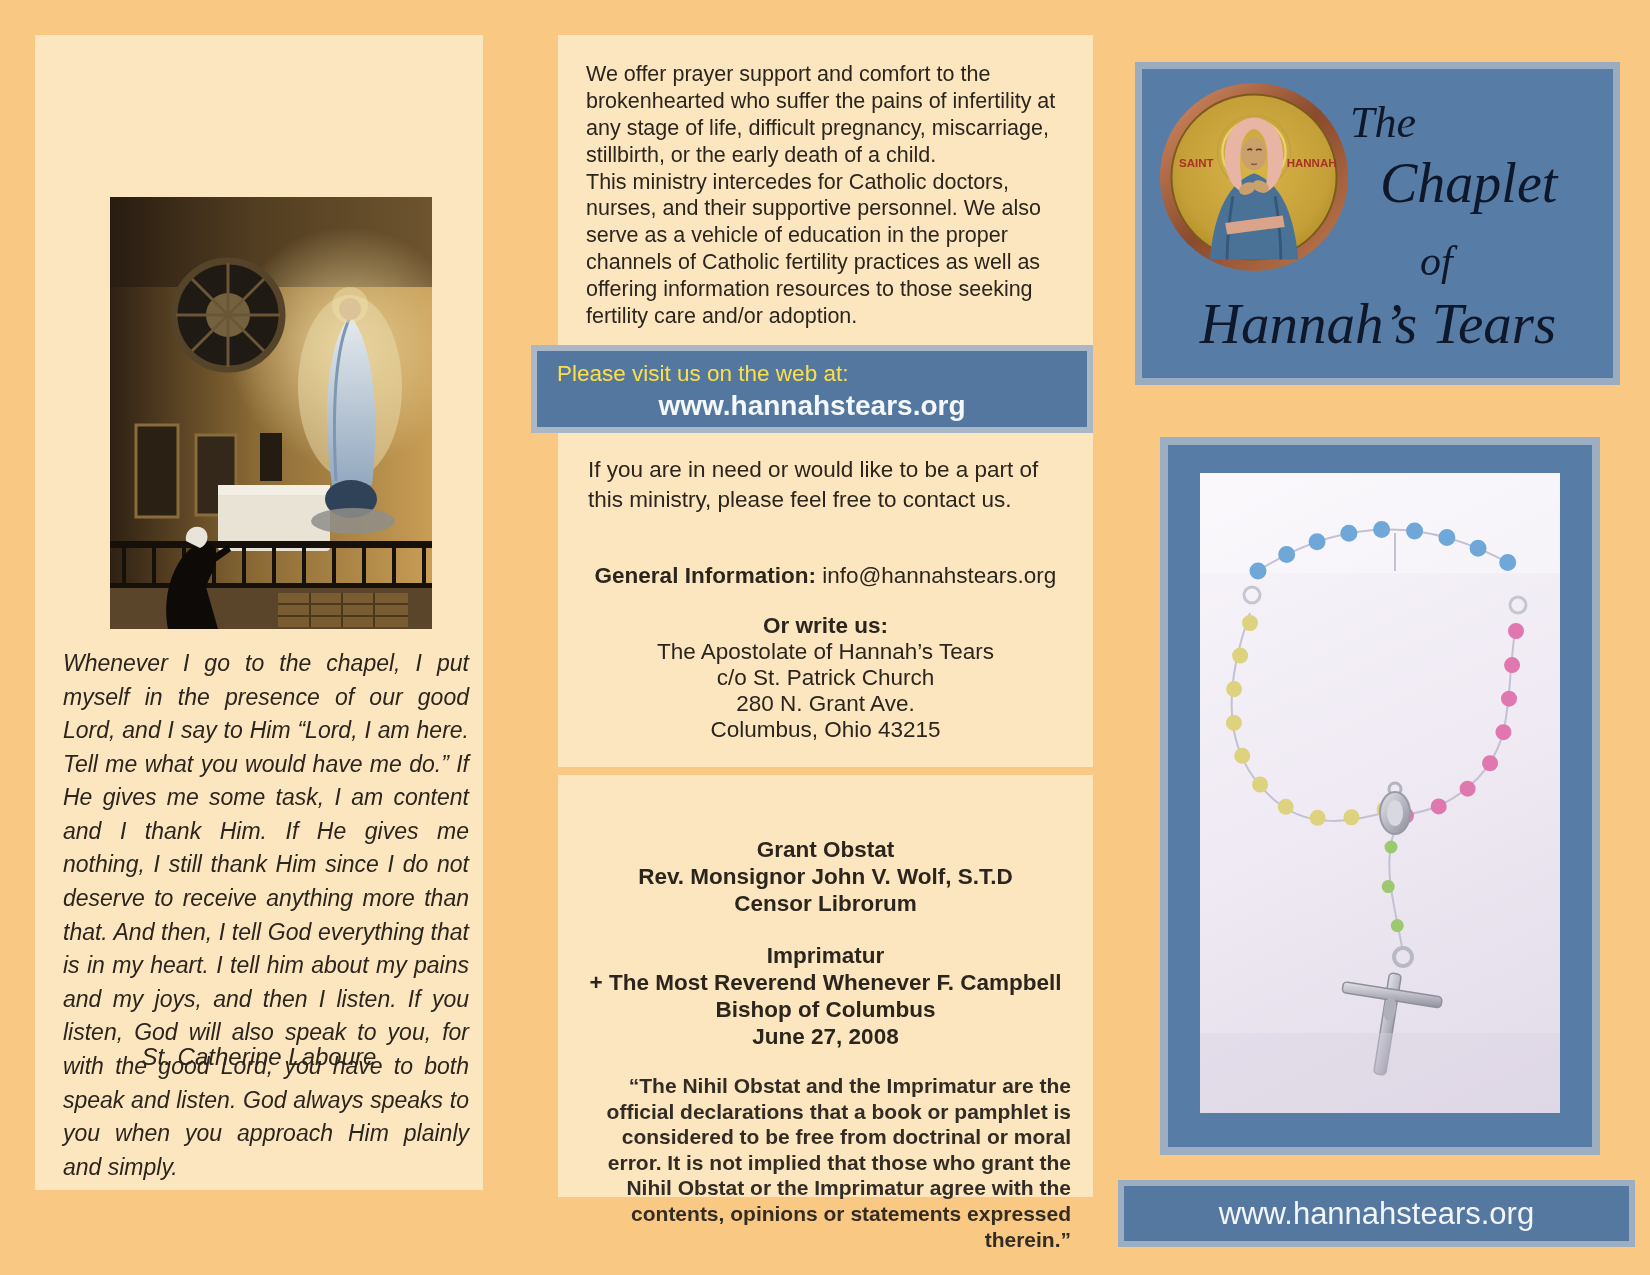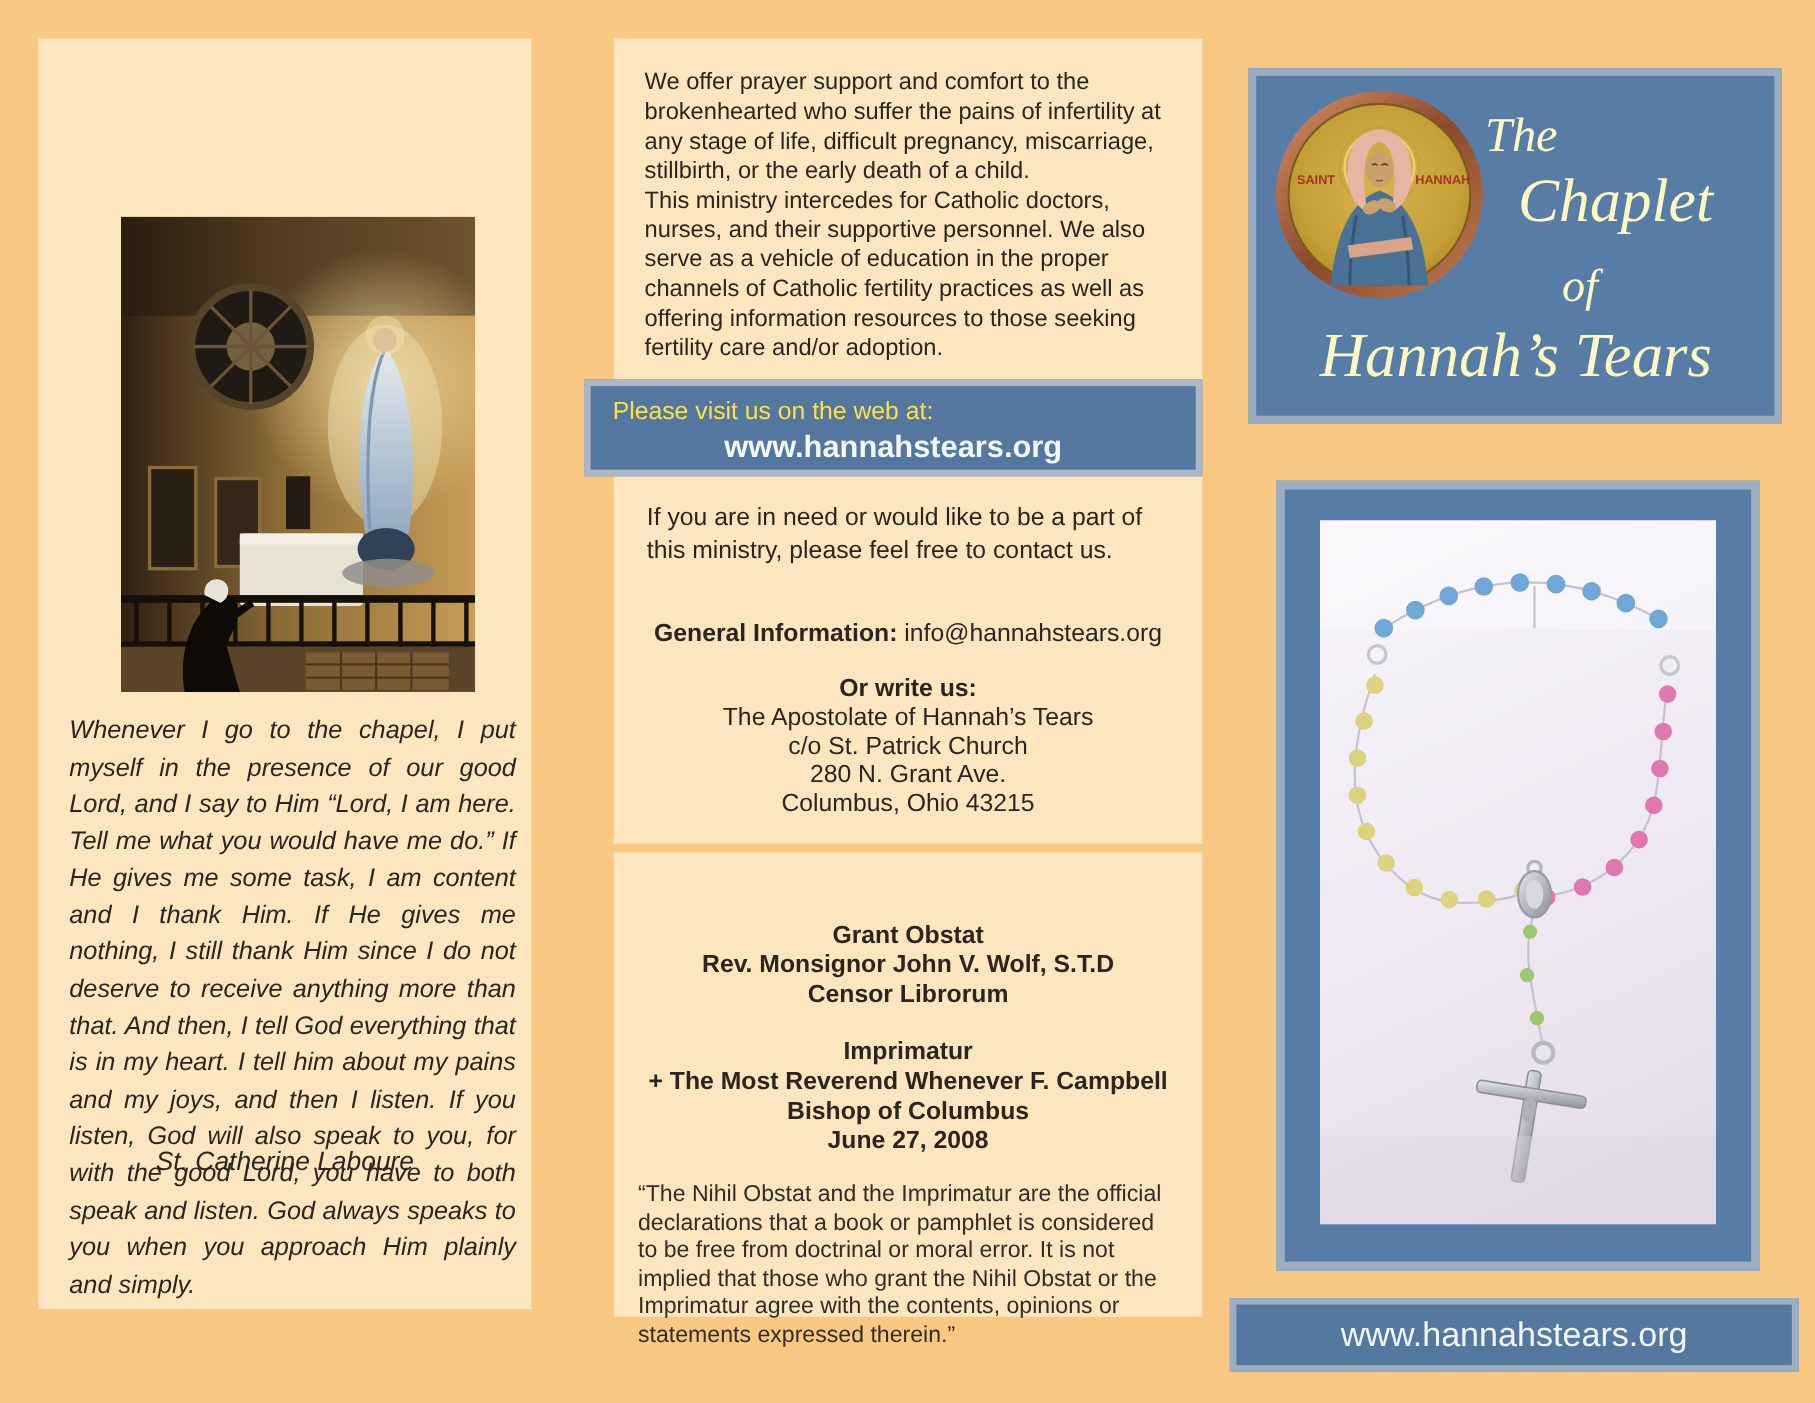--- a/index.html
+++ b/index.html
@@ -28,27 +28,27 @@
   .centerline{position:absolute;left:0;width:100%;text-align:center;font-size:22.5px;}
   #prayer-line{top:500px;}
   #info-line{top:528px;}
   #write-label{top:578px;font-weight:bold;}
   .addr0{top:604px;} .addr1{top:630px;} .addr2{top:656px;} .addr3{top:682px;}
   
   #mid-bottom-panel{left:558px;top:775px;width:535px;height:422px;}
   .bline{position:absolute;left:0;width:100%;text-align:center;font-weight:bold;font-size:22.5px;}
   .n0{top:62px;} .n1{top:89px;} .n2{top:116px;}
   .i0{top:168px;} .i1{top:195px;} .i2{top:222px;} .i3{top:249px;}
-  #disclaimer{position:absolute;left:22px;top:298px;width:491px;text-align:left;
-    font-size:21px;line-height:1.22;font-weight:normal;color:#332c24;}
+  #disclaimer{position:absolute;left:22px;top:298px;width:491px;text-align:right;
+    font-size:21px;line-height:1.22;font-weight:bold;color:#332c24;}
   
   #title-panel{position:absolute;left:1135px;top:62px;width:485px;height:323px;
     background:#577da7;border:7px solid #9aacbf;box-sizing:border-box;}
   #saint-icon{position:absolute;left:16px;top:12px;width:192px;height:192px;}
-  .script{position:absolute;color:#fef9c3;font-family:"Liberation Serif",serif;font-style:italic;}
+  .script{position:absolute;color:#0f172a;font-family:"Liberation Serif",serif;font-style:italic;}
   #t-the{left:208px;top:28px;font-size:44px;}
   #t-chaplet{left:238px;top:82px;font-size:56px;}
   #t-of{left:278px;top:168px;font-size:42px;}
   #t-hannahs{left:20px;top:222px;width:432px;text-align:center;font-size:57px;}
   #rosary-frame{position:absolute;left:1160px;top:437px;width:440px;height:718px;
     background:#577da7;border:8px solid #9cafc2;box-sizing:border-box;}
   #rosary-photo{position:absolute;left:32px;top:28px;width:360px;height:640px;
     background:linear-gradient(155deg,#f8f5fa 0%,#f0ebf4 45%,#e2dbe9 100%);}
   #footer-banner{position:absolute;left:1118px;top:1180px;width:517px;height:67px;
     background:#54789f;border:6px solid #9cafc2;box-sizing:border-box;

